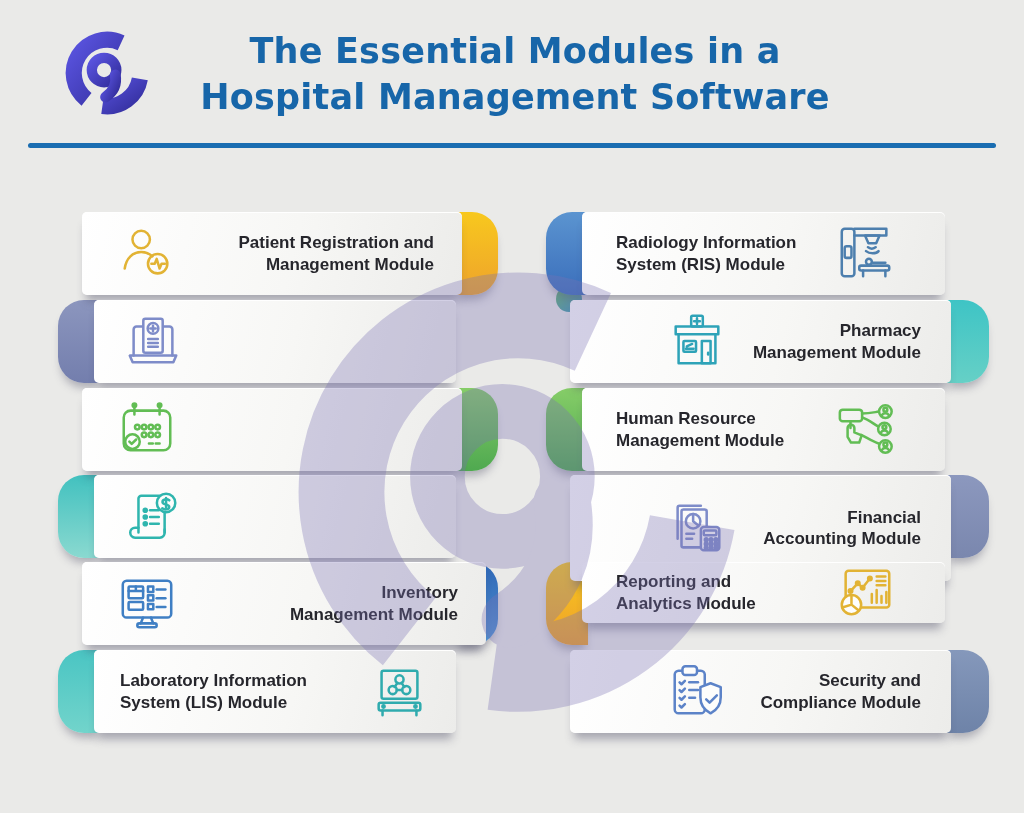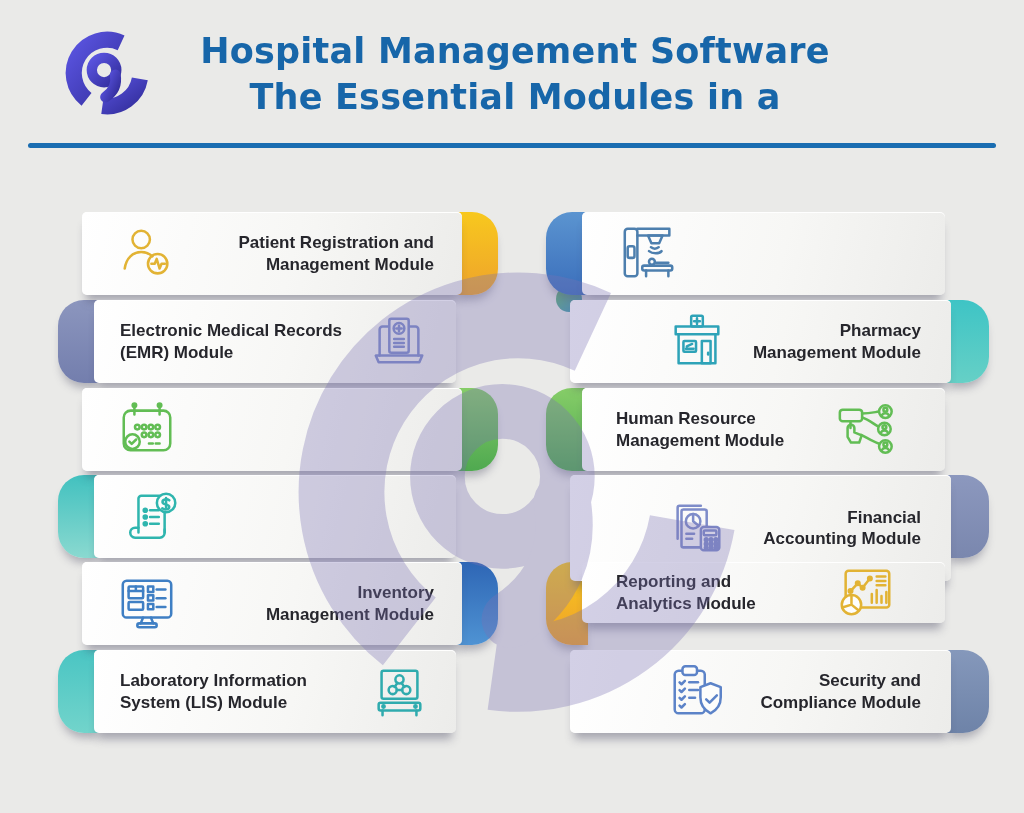--- a/index.html
+++ b/index.html
@@ -55,22 +55,22 @@
       <g fill="none" stroke="url(#lg)">
         <path d="M83.5 55.9 A34 34 0 0 1 45.3 83.7" stroke-width="16.5"></path>
         <path d="M29.1 76.8 A34 34 0 0 1 64.4 19.2" stroke-width="16.5"></path>
         <circle cx="47" cy="47" r="12.5" stroke-width="10.5"></circle>
         <path d="M58.5 52 C60 61 57 69 48.5 74.5" stroke-width="11" stroke-linecap="round"></path>
       </g>
     </svg>
   </div>
 
   <div id="title">
+    <div>The Essential Modules in a</div>
     <div>Hospital Management Software</div>
-    <div>The Essential Modules in a</div>
   </div>
 
   <div id="divider"></div>
 
   <div class="deco-dot" style="left:556px;top:286px;"></div>
 
   <div id="modules-layer">
       <div class="cap cap-right" style="left: 456px; top: 212px; height: 83px; background: linear-gradient(rgb(248, 200, 30), rgb(238, 163, 43));"></div>
       <div class="card v0A" style="left: 82px; top: 212px; width: 380px; height: 83px;">
         <div class="card-inner">
@@ -82,41 +82,41 @@
               <path d="M36.5 42h3.5l2-5 3 10 2-5h3.5"></path>
             </svg>
           </span>
           <div class="module-label align-right">Patient Registration and
 Management Module</div>
         </div>
       </div>
       <div class="cap cap-left" style="left: 546px; top: 212px; height: 83px; background: linear-gradient(rgb(91, 148, 208), rgb(58, 110, 187));"></div>
       <div class="card v1A" style="left: 582px; top: 212px; width: 363px; height: 83px;">
         <div class="card-inner">
+          <div class="module-label align-left">Radiology Information
+System (RIS) Module</div>
           <span class="icon-box" style="color: rgb(77, 127, 174);">
             <svg viewBox="0 0 64 64" fill="none" stroke="currentColor" stroke-width="2.6" stroke-linecap="round" stroke-linejoin="round">
               <rect x="7" y="6" width="13" height="49" rx="3"></rect>
               <rect x="10" y="24" width="7" height="12" rx="2"></rect>
               <path d="M20 6h33v7H20"></path>
               <path d="M31 13h15l-3.5 8h-8z"></path>
               <path d="M34 25c2 2 6 2 8 0"></path>
               <path d="M32 29c3.5 3 10.5 3 13 0"></path>
               <circle cx="35" cy="40" r="3"></circle>
               <path d="M39 41h13"></path>
               <rect x="25" y="44" width="31" height="5" rx="2"></rect>
               <path d="M29 49v6M52 49v6"></path>
             </svg>
           </span>
         </div>
       </div>
       <div class="cap cap-left" style="left: 58px; top: 300px; height: 83px; background: linear-gradient(rgb(140, 150, 190), rgb(115, 126, 173));"></div>
       <div class="card v0B" style="left: 94px; top: 300px; width: 362px; height: 83px;">
         <div class="card-inner">
-          <div class="module-label align-left">Electronic Medical Records
-(EMR) Module</div>
           <span class="icon-box" style="color: rgb(126, 140, 201);">
             <svg viewBox="0 0 64 64" fill="none" stroke="currentColor" stroke-width="2.6" stroke-linecap="round" stroke-linejoin="round">
               <path d="M12 46V19a3 3 0 0 1 3-3h6"></path>
               <path d="M52 46V19a3 3 0 0 0-3-3h-6"></path>
               <rect x="22" y="8" width="20" height="35" rx="2"></rect>
               <circle cx="32" cy="18" r="5.5"></circle>
               <path d="M32 15.2v5.6M29.2 18h5.6"></path>
               <path d="M27 29h10M27 33h10M27 37h10"></path>
               <path d="M8 46h48l-3 7H11z"></path>
             </svg>
@@ -230,21 +230,21 @@
               <circle cx="41.5" cy="52.5" r="1.4" fill="currentColor"></circle>
               <circle cx="46.5" cy="52.5" r="1.4" fill="currentColor"></circle>
               <circle cx="51.5" cy="52.5" r="1.4" fill="currentColor"></circle>
             </svg>
           </span>
           <div class="module-label align-right">Financial
 Accounting Module</div>
         </div>
       </div>
       <div class="cap cap-right" style="left: 456px; top: 562px; height: 83px; background: linear-gradient(rgb(46, 102, 181), rgb(79, 147, 211));"></div>
-      <div class="card v0A" style="left: 82px; top: 562px; width: 380px; height: 83px;">
+      <div class="card v0A" style="left: 82px; top: 562px; width: 380px; height: 83px; padding-left: 24px;">
         <div class="card-inner">
           <span class="icon-box" style="color: rgb(63, 127, 196);">
             <svg viewBox="0 0 64 64" fill="none" stroke="currentColor" stroke-width="2.6" stroke-linecap="round" stroke-linejoin="round">
               <rect x="7" y="8" width="50" height="38" rx="4"></rect>
               <rect x="13" y="14" width="15" height="12" rx="1"></rect>
               <path d="M13 18.5h15M20.5 14v4.5"></path>
               <rect x="33" y="14" width="5.5" height="5.5"></rect>
               <path d="M42 17h9"></path>
               <rect x="33" y="23" width="5.5" height="5.5"></rect>
               <path d="M42 26h9"></path>

